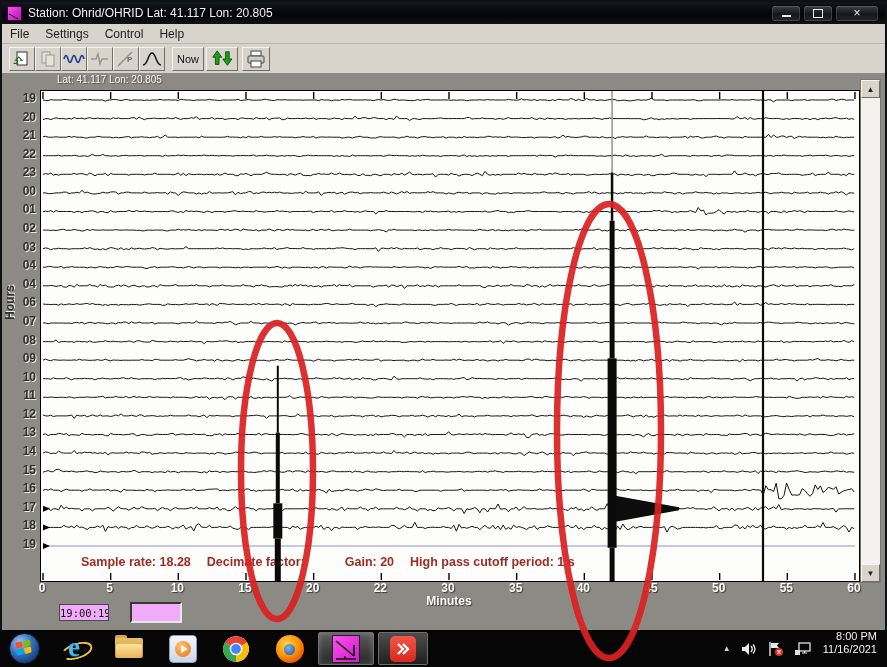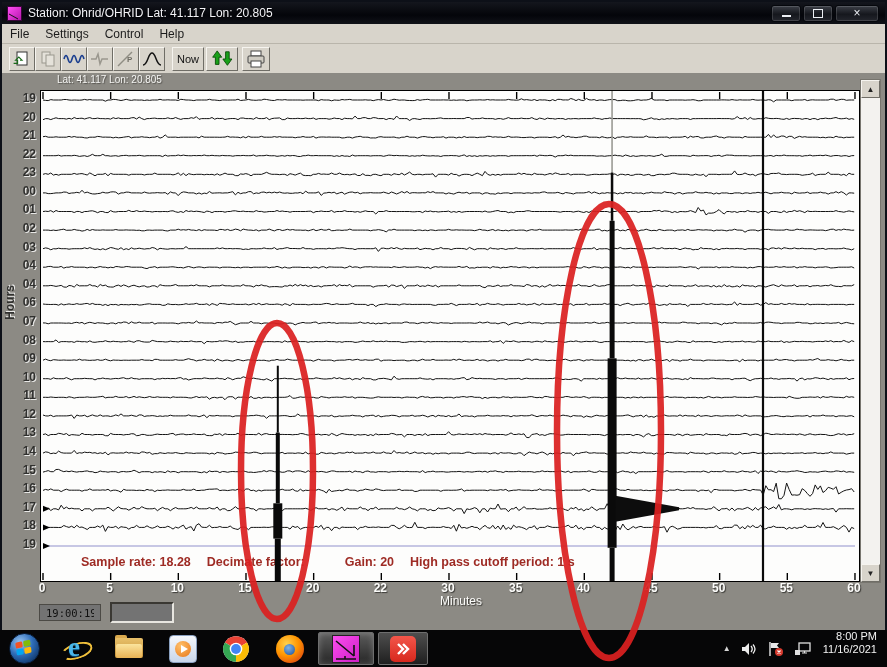--- a/index.html
+++ b/index.html
@@ -44,31 +44,31 @@
   #trace-svg{position:absolute;left:0;top:0;z-index:2;}
   #date-label{position:absolute;left:56px;top:95px;font-size:21px;font-weight:bold;
     color:#1e1e96;z-index:5;letter-spacing:1px;}
   .hlab{position:absolute;left:6px;width:28px;text-align:right;font-size:12px;font-weight:bold;
     color:#30302e;text-shadow:1px 1px 0 rgba(255,255,255,.8);}
   #hours-title{position:absolute;left:1px;top:212px;font-size:12px;font-weight:bold;color:#30302e;
     text-shadow:1px 1px 0 rgba(255,255,255,.8);writing-mode:vertical-rl;transform:rotate(180deg);}
   #minutes-row{position:absolute;left:0;top:508px;width:860px;height:16px;}
   .mlab{position:absolute;transform:translateX(-50%);font-size:12px;font-weight:bold;color:#fbfbf9;
     text-shadow:1px 1px 1px #3c3b37;}
-  #minutes-title{position:absolute;left:459px;top:521px;transform:translateX(-50%);font-size:12px;
-    font-weight:normal;color:#fbfbf9;text-shadow:1px 1px 1px #3c3b37;}
+  #minutes-title{position:absolute;left:447px;top:521px;transform:translateX(-50%);font-size:12px;
+    font-weight:bold;color:#fbfbf9;text-shadow:1px 1px 1px #3c3b37;}
   
   #vscroll{position:absolute;left:858px;top:6px;width:21px;height:504px;background:#f3f2ef;
     border:1px solid #77756e;box-sizing:border-box;}
   .sb-btn{position:absolute;left:0;width:19px;height:18px;background:#d8d4cb;
     border:1px solid;border-color:#f6f4ef #6f6d66 #6f6d66 #f6f4ef;box-sizing:border-box;
     display:flex;align-items:center;justify-content:center;font-size:8px;color:#222;}
   
-  .field{position:absolute;height:15px;width:48px;background:#737373;border:1px solid #4c4a45;
-    font-family:"DejaVu Sans Mono",monospace;font-size:10.5px;color:#111;padding:0 6px;}
+  .field{position:absolute;height:15px;width:48px;background:#f0abfc;border:1px solid #4c4a45;
+    font-family:"DejaVu Sans Mono",monospace;font-size:10.5px;color:#111;padding:0 0;margin-left:20px;}
   #time-field{left:37px;top:531px;}
   #aux-field{left:108px;top:529px;height:17px;border:2px solid #3a3833;border-right-color:#e8e6e0;border-bottom-color:#e8e6e0;}
   
   #annot-svg{position:absolute;left:0;top:0;z-index:40;pointer-events:none;}
   
   #taskbar{position:absolute;left:0;top:630px;width:887px;height:37px;background:#060607;z-index:10;}
   .tk{position:absolute;top:3px;width:32px;height:31px;display:flex;align-items:center;justify-content:center;}
   .task-btn{position:absolute;top:2px;height:33px;box-sizing:border-box;border:1px solid #6e6e6e;
     border-radius:2px;background:linear-gradient(#4e4e4e,#1f1f1f);display:flex;align-items:center;justify-content:center;}
   .task-btn.active{background:linear-gradient(#5c5c5c,#262626);box-shadow:inset 0 0 6px rgba(255,255,255,.25);}

